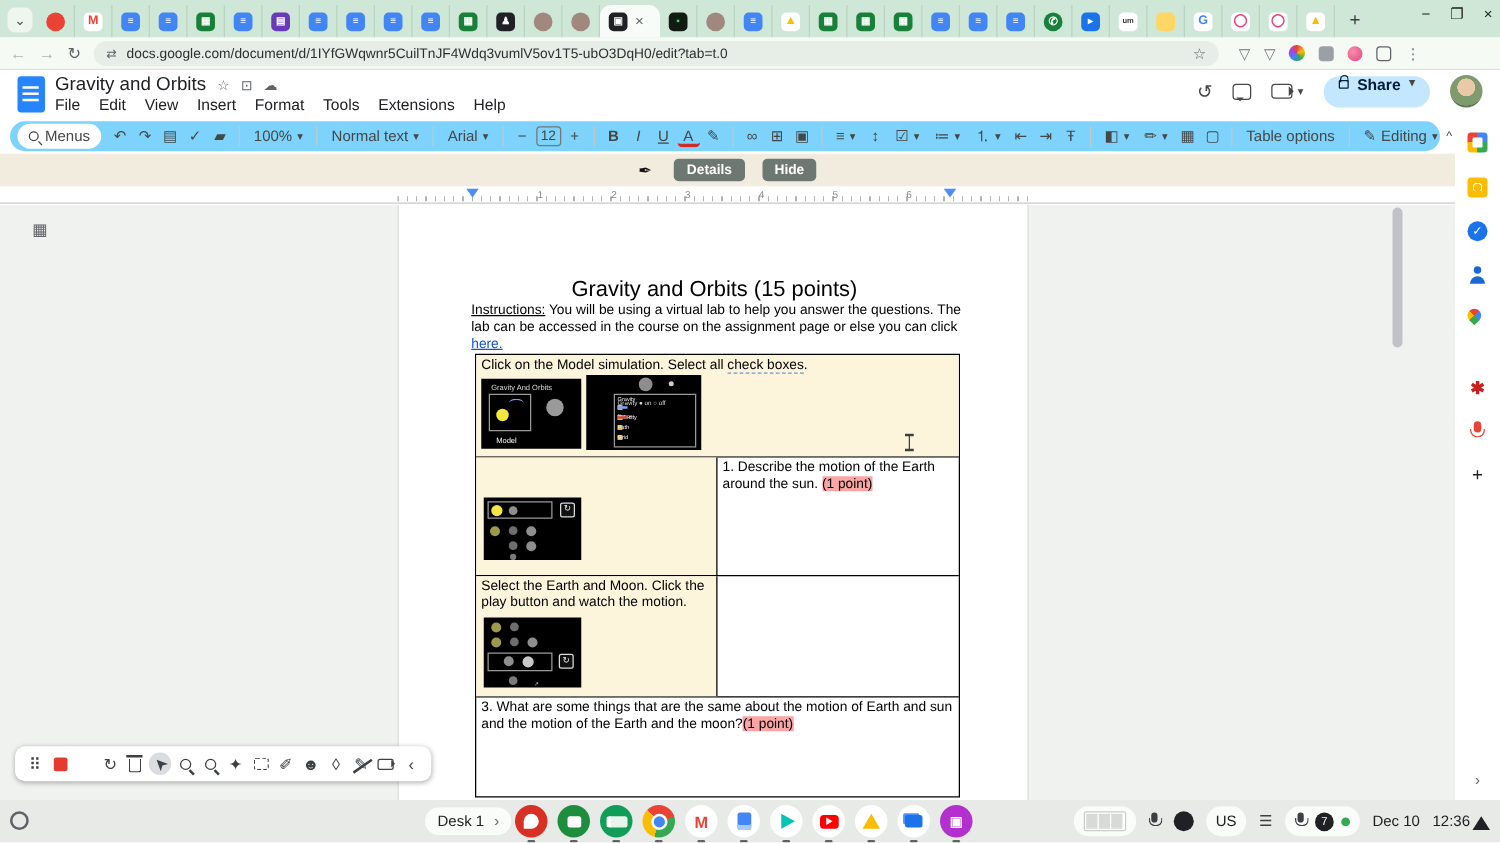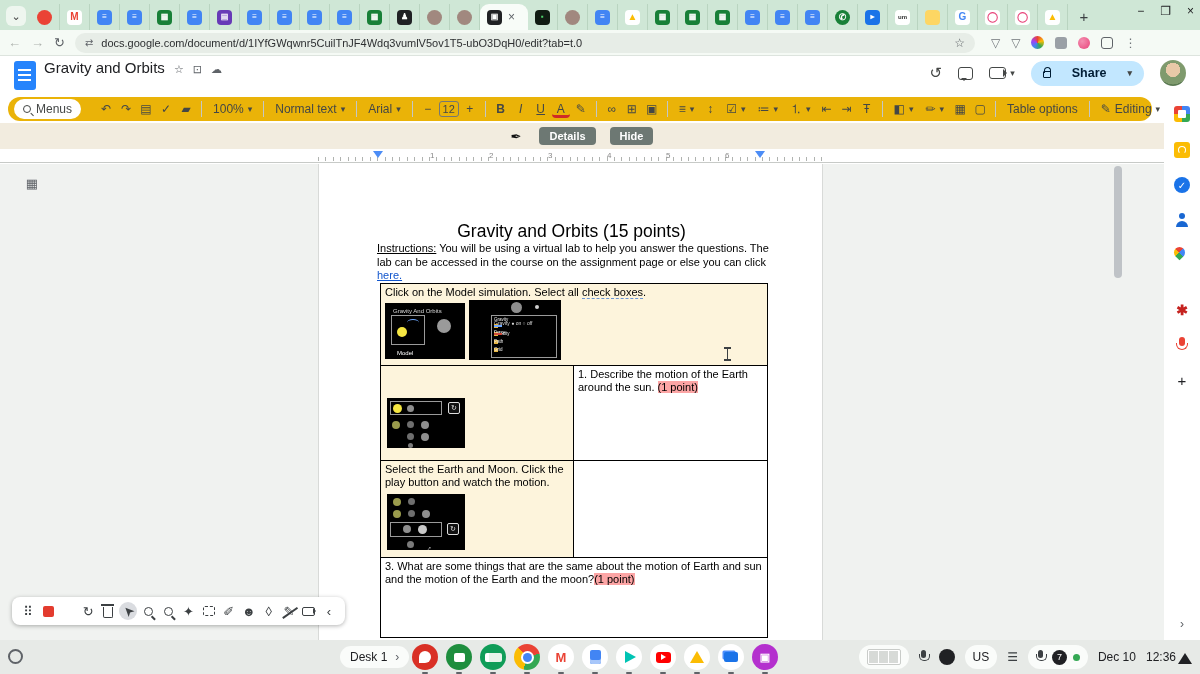--- a/index.html
+++ b/index.html
@@ -52,27 +52,27 @@
   #doctitle{position:absolute;left:44px;top:3px;font-size:15px;color:#202124}
   .titleic{font-size:11px;color:#5f6368;margin-left:9px}
   #menurow{position:absolute;left:44px;top:21px;display:flex;gap:15px;font-size:12.5px;color:#202124}
   #headright{position:absolute;right:14px;top:4px;display:flex;align-items:center;gap:16px}
   .hist{font-size:15px;color:#444746}
   .cbubble{width:15px;height:13px;border:1.6px solid #444746;border-radius:3px;position:relative}
   .cbubble:after{content:"";position:absolute;left:2px;bottom:-5px;border:3px solid transparent;border-top-color:#444746}
   .vcam{width:17px;height:12px;border:1.6px solid #444746;border-radius:3px;position:relative}
   .vcam:after{content:"";position:absolute;right:-6px;top:1px;border:4px solid transparent;border-left-color:#444746}
   .ddv{font-size:9px;color:#444746}
-  #sharebtn{height:25px;background:#c2e7ff;border-radius:13px;display:flex;align-items:center;padding:0 12px;gap:21px;color:#001d35;font-size:12.5px;font-weight:700}
+  #sharebtn{height:25px;background:#c2e7ff;border-radius:13px;display:flex;padding:0 12px;gap:7px;color:#001d35;font-size:12.5px;font-weight:700}
   .lock{width:8px;height:7px;border:1.5px solid #001d35;border-radius:1px;position:relative;margin-top:3px}
   .lock:before{content:"";position:absolute;left:0.5px;top:-5px;width:5px;height:5px;border:1.5px solid #001d35;border-bottom:none;border-radius:4px 4px 0 0}
   #avatar{width:26px;height:26px;border-radius:50%;background:radial-gradient(circle at 50% 38%,#e8c9a8 0 34%,#7f9a6d 35% 70%,#5b7a52 71%)}
 
   
-  #tbar{position:absolute;left:8px;top:97px;width:1144px;height:24px;background:#eab308;border-radius:12px;display:flex;align-items:center;padding:0 6px;gap:12px;color:#444746;font-size:12px;white-space:nowrap}
+  #tbar{position:absolute;left:8px;top:97px;width:1144px;height:24px;background:#7dd3fc;border-radius:12px;display:flex;align-items:center;padding:0 6px;gap:2px;color:#444746;font-size:12px;white-space:nowrap}
   .ti{min-width:18px;height:20px;display:inline-flex;align-items:center;justify-content:center;padding:0 3px;border-radius:4px;font-size:12px}
   .ti.bold{font-weight:700}.ti.ital{font-style:italic}.ti.und{text-decoration:underline}
   .ti.acolor{border-bottom:3px solid #cf2a27;line-height:10px;height:16px;margin-top:2px}
   .tsep{width:1px;height:16px;background:#c4c7c5;margin:0 4px}
   .tdd{display:inline-flex;align-items:center;gap:4px;padding:0 5px;font-size:12px}
   .tnum{width:20px;height:16px;border:1px solid #747775;border-radius:3px;display:inline-flex;align-items:center;justify-content:center;font-size:11px;background:#fff0}
   .tpill{display:inline-flex;align-items:center;gap:5px;background:#fff;border-radius:12px;height:20px;padding:0 9px;margin-right:4px;color:#444746}
   .mag{width:8px;height:8px;border:1.4px solid #444746;border-radius:50%;position:relative}
   .mag:after{content:"";position:absolute;right:-4px;bottom:-3px;width:4px;height:1.4px;background:#444746;transform:rotate(45deg)}
   #tbar .capup{margin-left:auto;font-size:10px}
@@ -336,20 +336,30 @@
         <span class="ext graybox"></span>
         <span class="ext pinkpaw"></span>
         <span class="ext puzzle"></span>
         <span class="ext ">⋮</span>
       </div>
   </div>
 
   <div id="docshead">
     <div id="docicon"></div>
     <div id="doctitle"><span>Gravity and Orbits</span><span class="titleic">☆</span><span class="titleic">⊡</span><span class="titleic">☁</span></div>
+    <div id="menurow">
+        <span>File</span>
+        <span>Edit</span>
+        <span>View</span>
+        <span>Insert</span>
+        <span>Format</span>
+        <span>Tools</span>
+        <span>Extensions</span>
+        <span>Help</span>
+      </div>
     <div id="headright">
       <span class="hist">↺</span>
       <span class="cbubble"></span>
       <span style="display:flex;align-items:center;gap:4px">
           <span class="vcam"></span>
           <span class="ddv">▾</span>
         </span>
       <span id="sharebtn">
           <span class="lock"></span>
           <span>Share</span>

